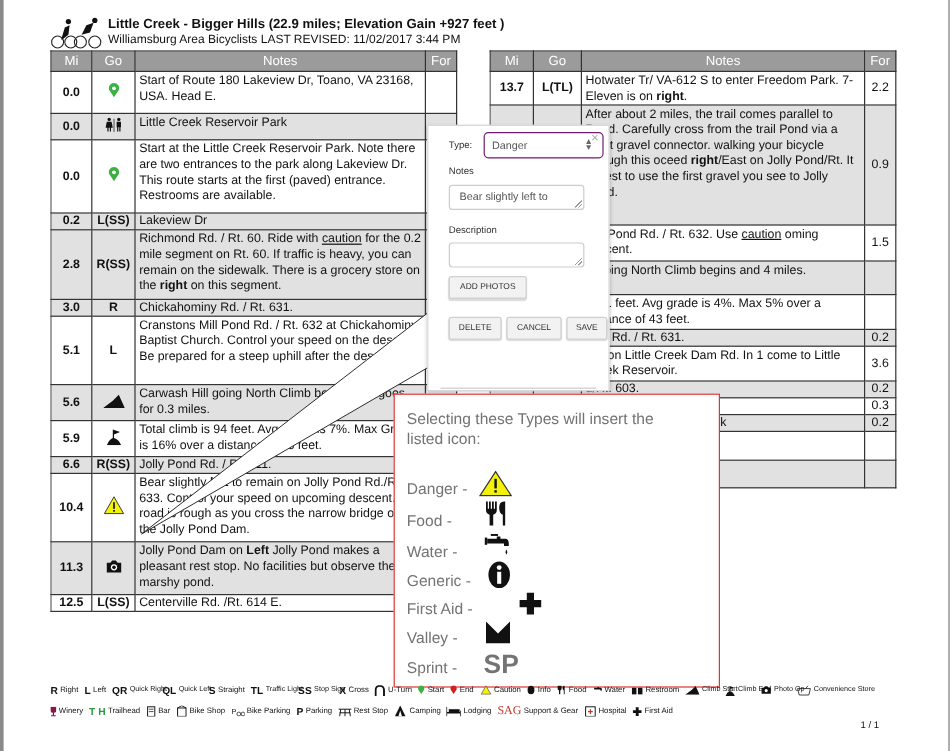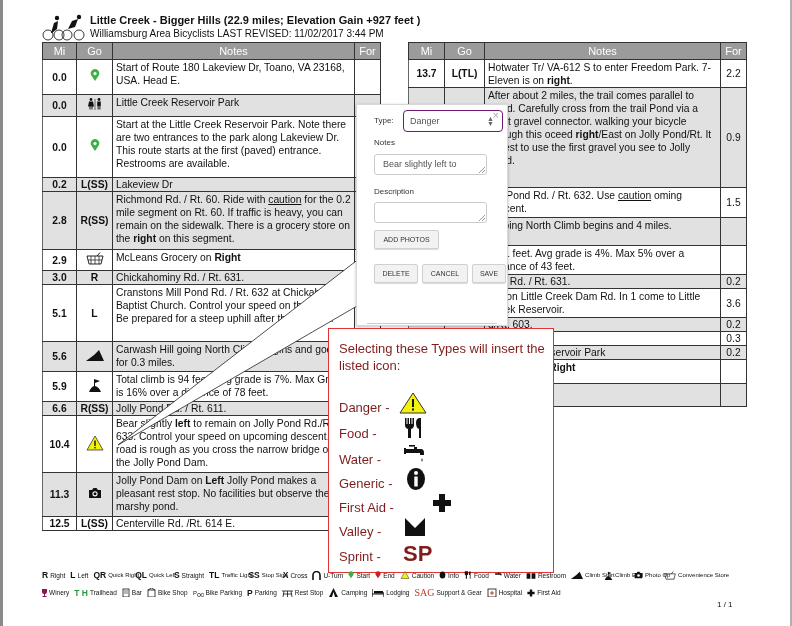--- a/index.html
+++ b/index.html
@@ -66,22 +66,22 @@
     box-shadow: 0 1px 1px rgba(0,0,0,0.15); font-size: 7px; color: #333; text-align: center; line-height: 17px; cursor: pointer;
   }
   .dialog .btn-photos { left: 17px; top: 125px; width: 65px; }
   .dialog .btn-delete { left: 17px; top: 159px; width: 44px; }
   .dialog .btn-cancel { left: 65px; top: 159px; width: 46px; }
   .dialog .btn-save { left: 115px; top: 159px; width: 34px; }
   .dialog .bottom-line { position: absolute; left: 10px; right: 10px; top: 218px; height: 1px; background: #ccc; }
 
   
   .infobox {
-    position: absolute; left: 328px; top: 328px; width: 226px; height: 245px;
-    background: #fff; border: 1.5px solid #e23333; font-size: 13px; color: #7f1d1d;
+    position: absolute; left: 328px; top: 328px; width: 272px; height: 245px;
+    background: #fff; border: 1.5px solid #e23333; font-size: 13px; color: #737373;
   }
   .infobox .intro { position: absolute; left: 10px; top: 11px; width: 222px; line-height: 17px; }
   .infobox .row { position: absolute; left: 10px; height: 24px; display: flex; align-items: flex-end; }
   .infobox .row .lbl { white-space: nowrap; }
   .infobox .ic { position: absolute; }
 
   
   .legend { position: absolute; left: 42px; font-size: 6.5px; color: #111; white-space: nowrap; display: flex; align-items: center; }
   .legend .k { font-weight: bold; font-size: 8.5px; margin-right: 2px; }
   .legend .stk { display: inline-block; text-align: center; line-height: 7px; font-size: 6px; margin-right: 5px; }
@@ -169,32 +169,20 @@
       <td class="go">L(SS)</td>
       <td class="notes" style="padding-top:0">Lakeview Dr</td>
       <td class="for"></td>
     </tr>
     <tr class="shade" style="height:58px">
       <td class="mi">2.8</td>
       <td class="go">R(SS)</td>
       <td class="notes"><span>Richmond Rd. / Rt. 60. Ride with </span><span class="u">caution</span><span> for the 0.2 mile segment on Rt. 60. If traffic is heavy, you can remain on the sidewalk. There is a grocery store on the </span><span class="b">right</span><span> on this segment.</span></td>
       <td class="for"></td>
     </tr>
-    <tr class="white" style="height:21px">
-      <td class="mi">2.9</td>
-      <td class="go">
-        <svg width="18" height="13" viewBox="0 0 18 13">
-            <path d="M1 4h16l-2 8H3z" fill="none" stroke="#111" stroke-width="0.9"></path>
-            <path d="M5 4v8 M9 4v8 M13 4v8 M2 8h14" stroke="#111" stroke-width="0.7"></path>
-            <path d="M11 4 L14 0.5" stroke="#111" stroke-width="0.9"></path>
-          </svg>
-      </td>
-      <td class="notes"><span>McLeans Grocery on </span><span class="b">Right</span></td>
-      <td class="for"></td>
-    </tr>
     <tr class="shade" style="height:13px">
       <td class="mi">3.0</td>
       <td class="go">R</td>
       <td class="notes" style="padding-top:0">Chickahominy Rd. / Rt. 631.</td>
       <td class="for"></td>
     </tr>
     <tr class="white" style="height:57px">
       <td class="mi">5.1</td>
       <td class="go">L</td>
       <td class="notes">Cranstons Mill Pond Rd. / Rt. 632 at Chickahominy Baptist Church. Control your speed on the descent. Be prepared for a steep uphill after the descent.</td>

